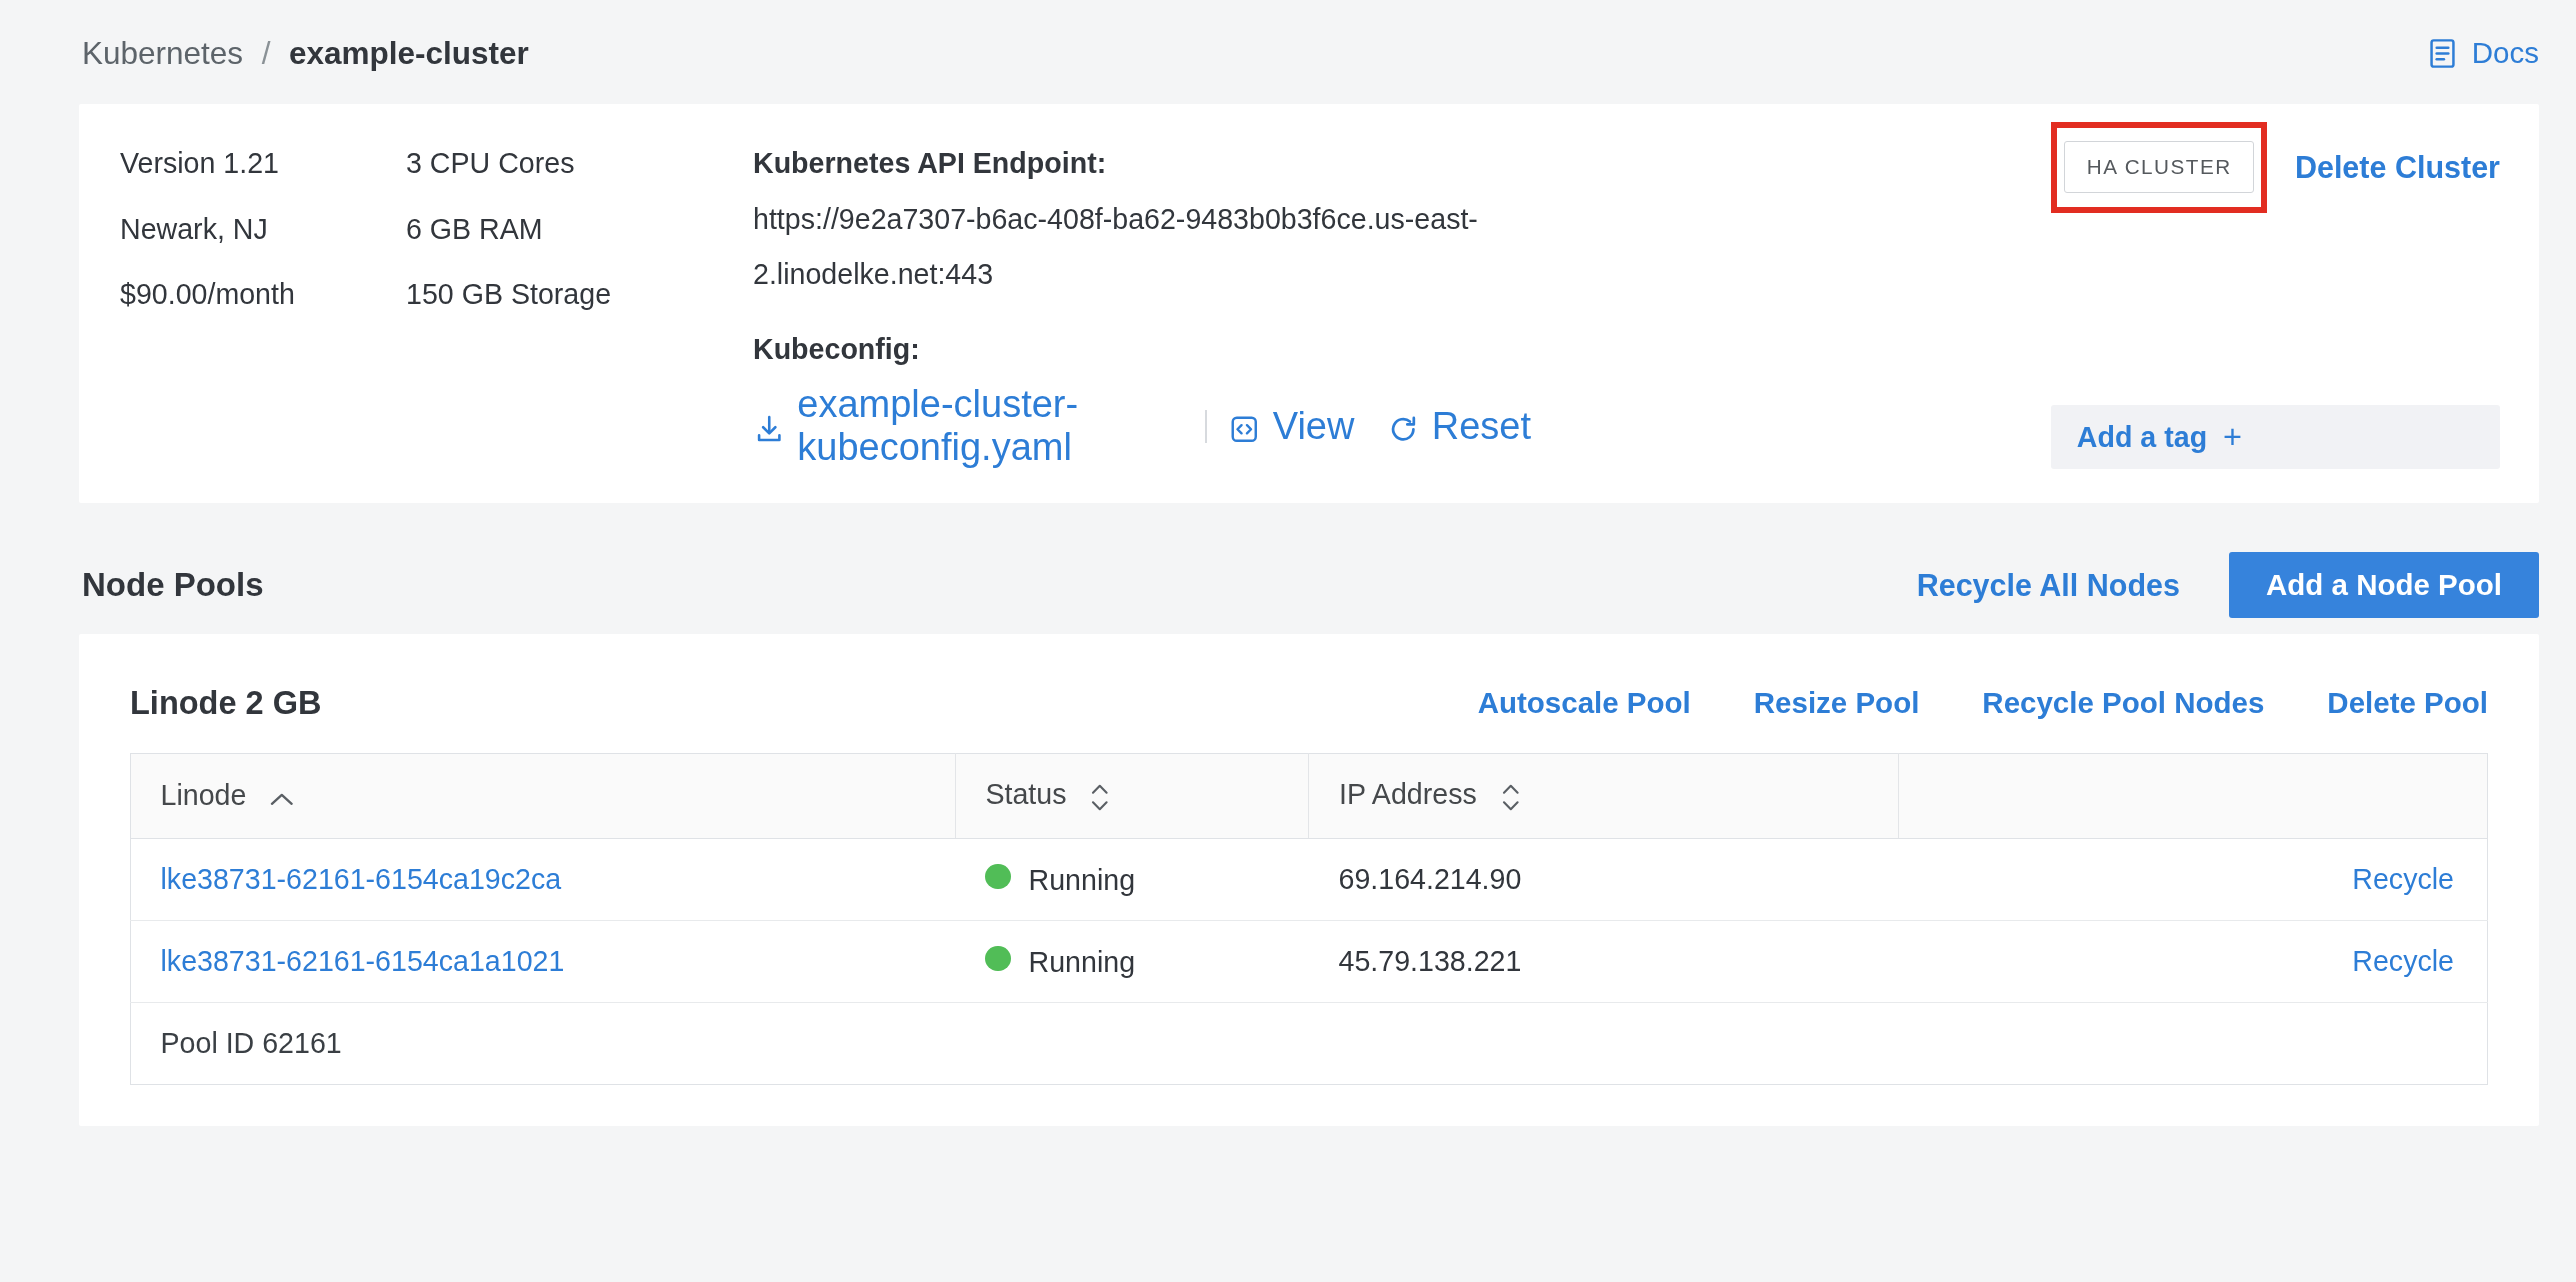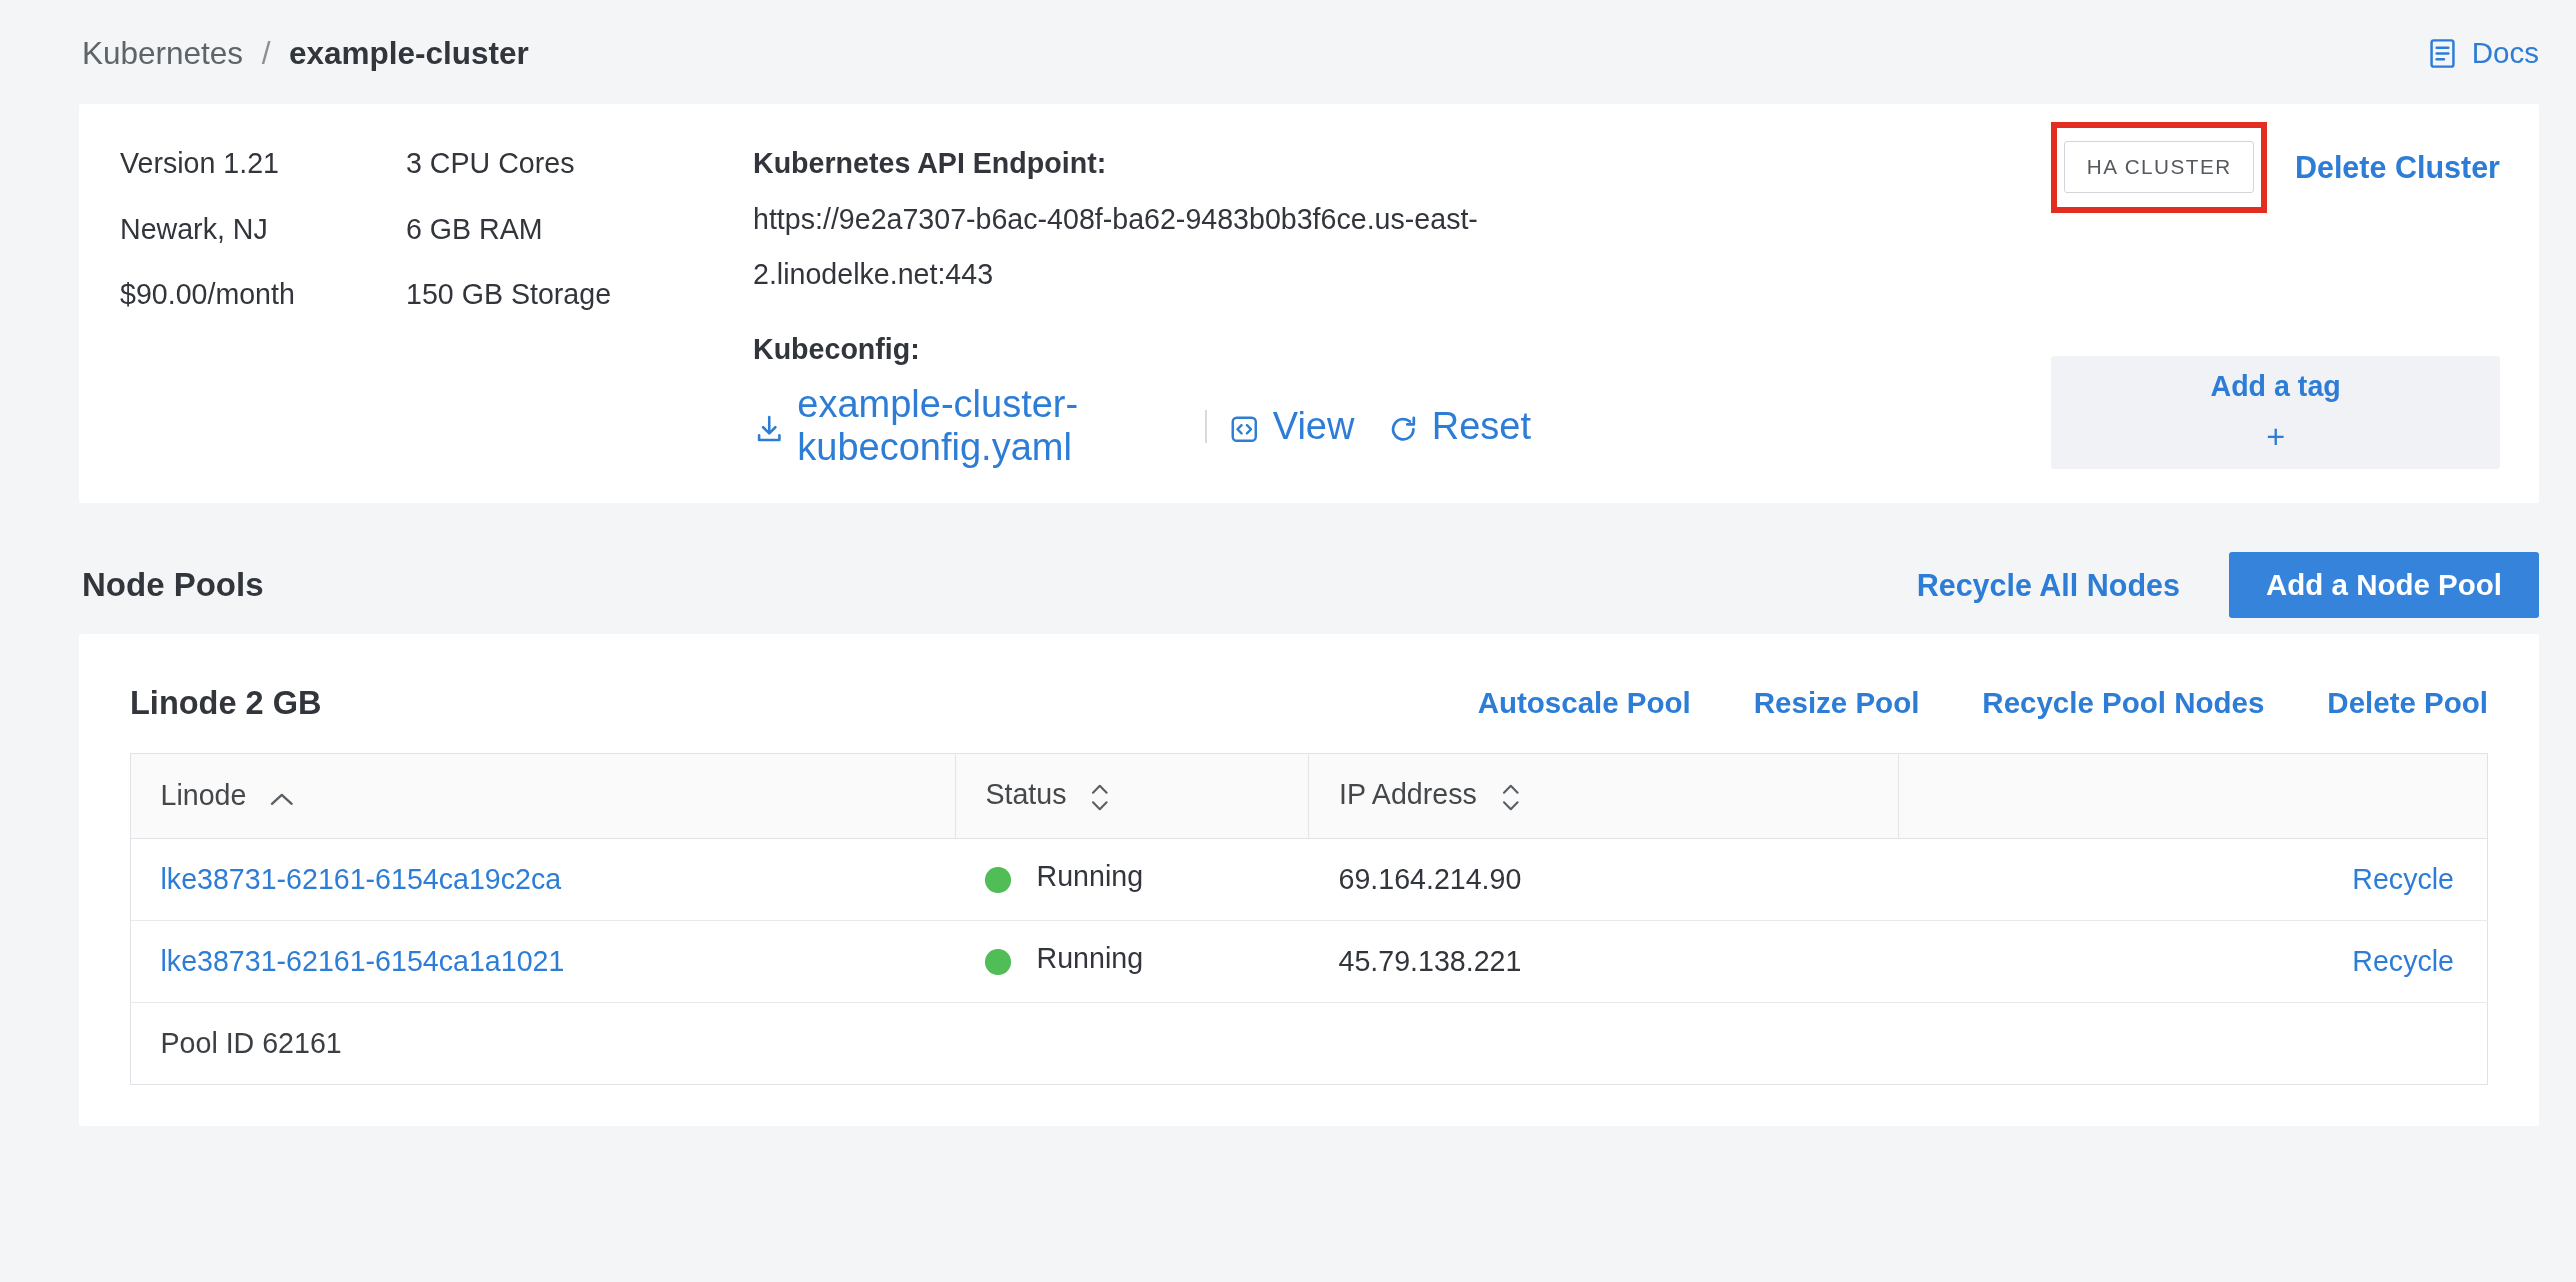--- a/index.html
+++ b/index.html
@@ -51,21 +51,21 @@
   .right-top-row { display: flex; align-items: center; margin-top: -23.6px; }
   .ha-annotation { border: 6.9px solid #e22d21; padding: 13.8px 6.9px; display: inline-flex; }
   .ha-chip {
     border: 1px solid #d2d5d9; background: #ffffff; color: #55595d;
     font-size: 20.7px; letter-spacing: 1.5px; padding: 12.8px 21.7px; border-radius: 3px; white-space: nowrap;
   }
   .delete-cluster { color: #2d7dd6; font-size: 30.5px; font-weight: 700; margin-left: 27.6px; white-space: nowrap; }
   .add-tag-btn {
     border: none; background: #f1f2f5; color: #2d7dd6; font-weight: 700;
     font-size: 28.6px; font-family: inherit; padding: 13.8px 25.6px; border-radius: 3px;
-    display: inline-flex; align-items: center; gap: 15.8px; cursor: pointer; margin-top: 19.7px; flex-direction: column;
+    display: inline-flex; align-items: center; gap: 15.8px; cursor: pointer; margin-top: 19.7px;
   }
   .add-tag-plus { font-weight: 400; font-size: 32.5px; color: #2d7dd6; }
 
   
   .pools-header { display: flex; align-items: center; justify-content: space-between; margin-top: 49px; }
   .pools-title { font-size: 33px; font-weight: 700; color: #32363c; padding-left: 3px; }
   .pools-header-actions { display: flex; align-items: center; gap: 49px; }
   .recycle-all { color: #2d7dd6; font-size: 30.5px; font-weight: 700; }
   .add-pool-btn {
     border: none; background: #3683dc; color: #ffffff; font-weight: 700;
@@ -84,21 +84,21 @@
   thead th {
     background: #fafafa; height: 85px; text-align: left; font-weight: 400;
     font-size: 28.6px; color: #45484b; padding-left: 29.5px;
     border-bottom: 1px solid #dfe2e6; cursor: pointer;
   }
   thead th + th { border-left: 1px solid #e3e5e8; }
   tbody td { height: 82px; font-size: 28.6px; padding-left: 29.5px; border-bottom: 1px solid #e8eaec; color: #32363c; }
   tbody tr:last-child td { border-bottom: none; }
   td.cell-actions, th.col-actions { text-align: right; padding-right: 33px; }
   .linode-link, .recycle-link { color: #2d7dd6; }
-  .status-wrap { display: inline-flex; align-items: flex-end; gap: 26px; }
+  .status-wrap { display: inline-flex; align-items: flex-start; gap: 18px; }
   .status-dot { width: 25.6px; height: 25.6px; border-radius: 50%; background: #51bd57; display: inline-block; }
   .sort-icon { margin-left: 13.8px; vertical-align: middle; }
   .footer-cell { color: #3a3f44; }
 
   svg { display: inline-block; vertical-align: middle; }
 </style>
 </head>
 <body>
 
 <div class="container">

